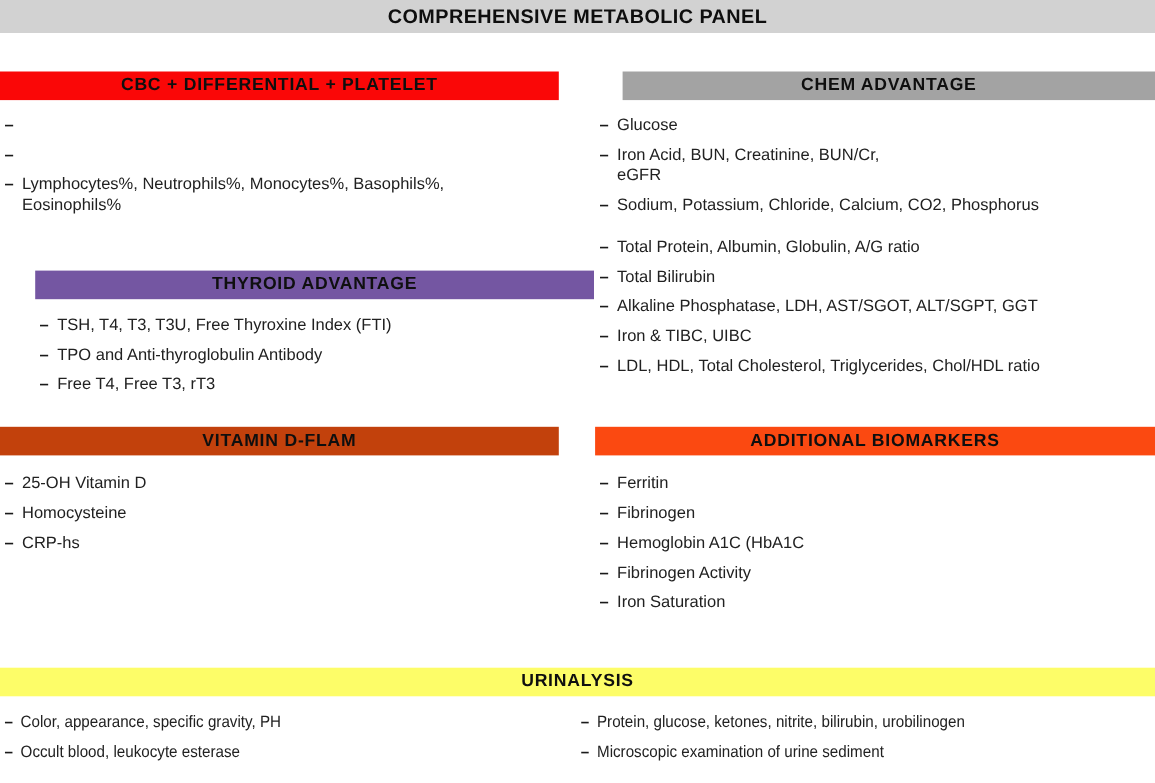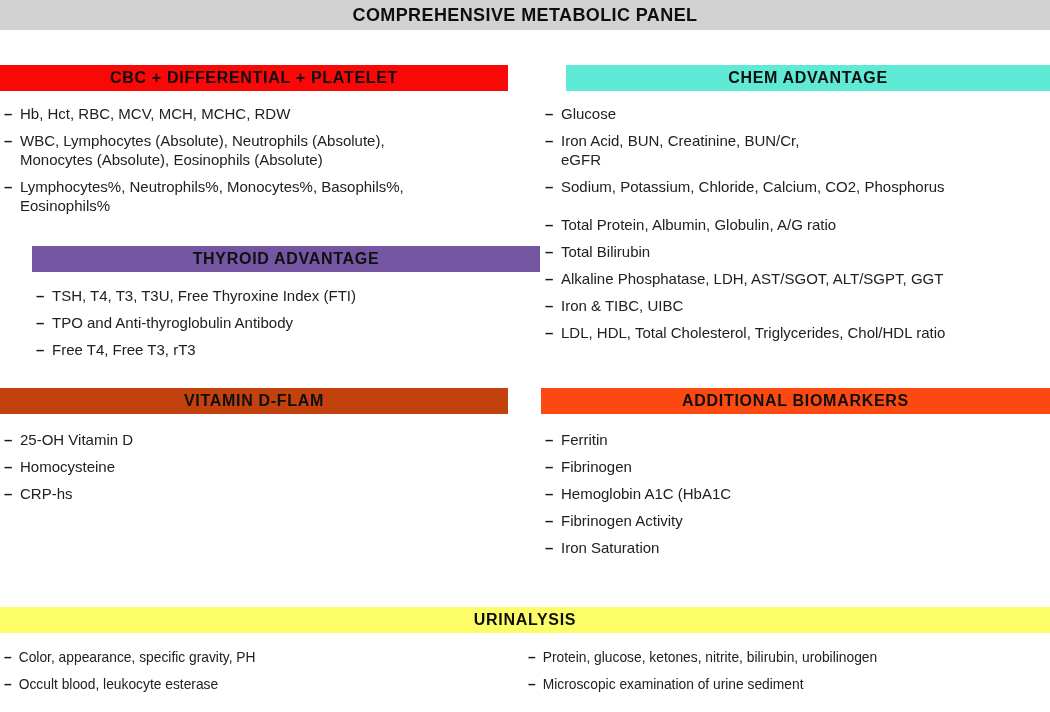--- a/index.html
+++ b/index.html
@@ -86,37 +86,34 @@
     <span class="title-text">COMPREHENSIVE METABOLIC PANEL</span>
   </div>
 
   <div class="section sec-cbc">
     <div class="bar" style="background: rgb(250, 7, 7); align-items: center;">
       <span class="bar-text">CBC + DIFFERENTIAL + PLATELET</span>
     </div>
     <div class="list">
       <div class="item">
         <span class="dash">–</span>
-        <span class="txt">Hb, Hct, RBC, MCV, MCH, MCHC, RDW</span>
-      </div>
-      <div class="item">
-        <span class="dash">–</span>
-        <span class="txt">WBC, Lymphocytes (Absolute), Neutrophils (Absolute),
-Monocytes (Absolute), Eosinophils (Absolute)</span>
+      </div>
+      <div class="item">
+        <span class="dash">–</span>
       </div>
       <div class="item">
         <span class="dash">–</span>
         <span class="txt">Lymphocytes%, Neutrophils%, Monocytes%, Basophils%,
 Eosinophils%</span>
       </div>
     </div>
   </div>
 
   <div class="section sec-chem">
-    <div class="bar" style="background: #5eead4; margin-left: 25px;">
+    <div class="bar" style="background: #a3a3a3; margin-left: 25px;">
       <span class="bar-text">CHEM ADVANTAGE</span>
     </div>
     <div class="list">
       <div class="item">
         <span class="dash">–</span>
         <span class="txt">Glucose</span>
       </div>
       <div class="item">
         <span class="dash">–</span>
         <span class="txt">Iron Acid, BUN, Creatinine, BUN/Cr,

